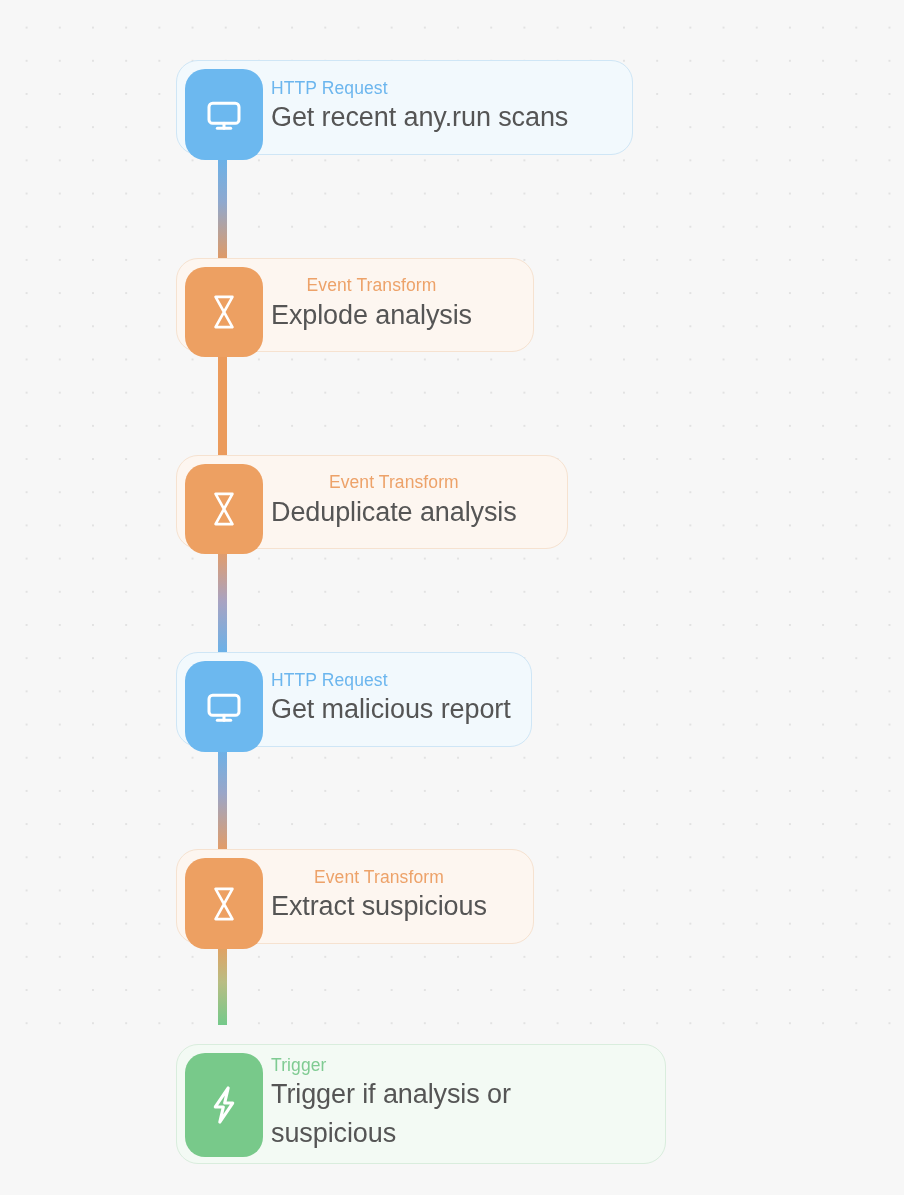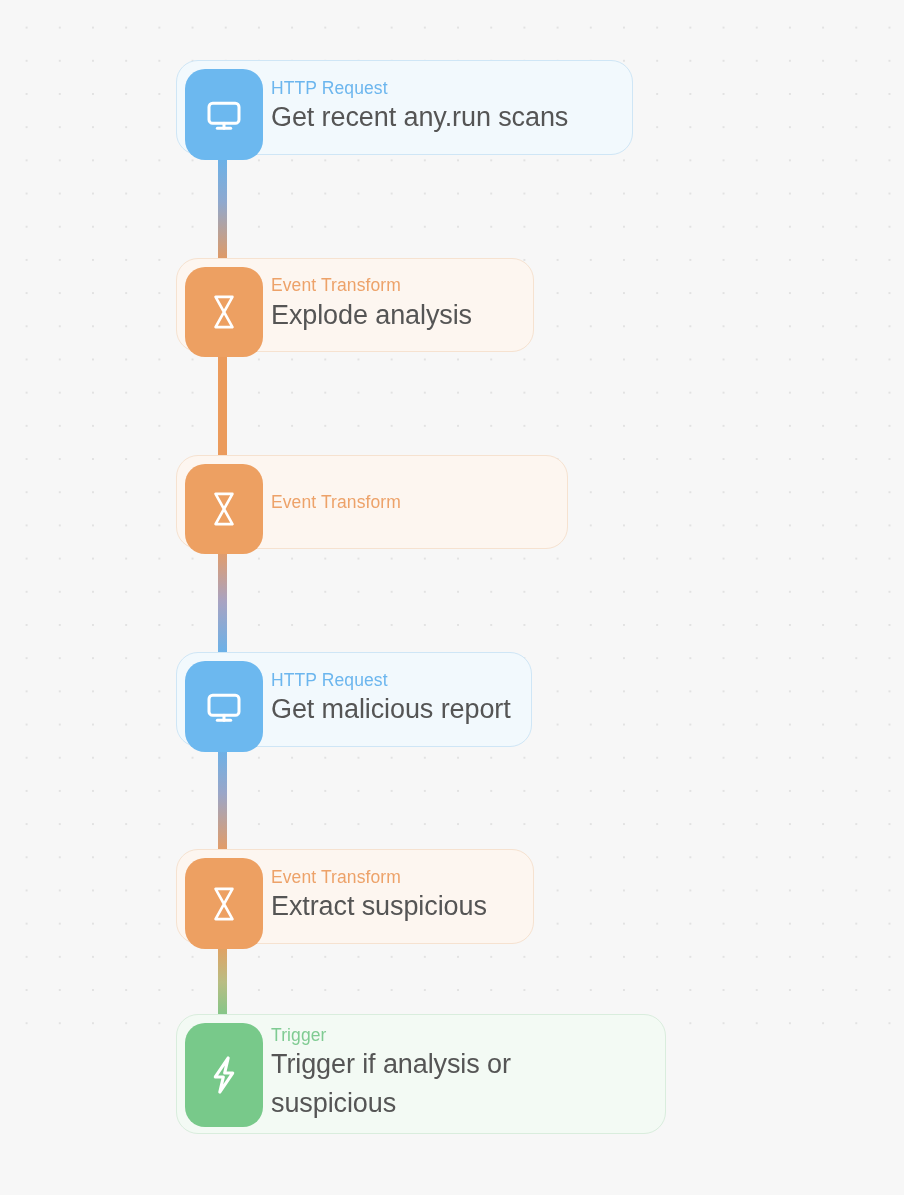--- a/index.html
+++ b/index.html
@@ -41,21 +41,21 @@
   .node {
     position: absolute;
     display: flex;
     align-items: stretch;
     border-radius: 22px;
     border: 1.6px solid;
     box-sizing: border-box;
     z-index: 3;
   }
   .node.http   { background: #f2f9fd; border-color: #cfe6f6; }
-  .node.transform { background: #fdf6f0; border-color: #f6e2d0; }
+  .node.transform { background: #fdf6f0; border-color: #f6e2d0; text-align: center; }
   .node.trigger{ background: #f3faf4; border-color: #d9eddd; }
 
   .node-icon {
     position: absolute;
     left: 8px;
     top: 8px;
     width: 78px;
     border-radius: 20px;
     display: flex;
     align-items: center;
@@ -135,20 +135,21 @@
   </div>
 
   <div class="node transform" style="left:176px; top:455px; width:392px; height:94px;">
     <div class="node-icon" style="height:90px; top:8px;">
       <svg width="34" height="40" viewBox="0 0 20 26" fill="none" stroke="#ffffff" stroke-width="1.7" stroke-linecap="round" stroke-linejoin="round">
         <path d="M4.5 3.2 H15.5 L10 13 L15.5 22.8 H4.5 L10 13 Z"></path>
       </svg>
     </div>
     <div class="node-body">
       <div class="node-subtitle">Event Transform</div>
+      <div class="node-title nowrap">Deduplicate analysis</div>
     </div>
   </div>
 
   <div class="node http" style="left:176px; top:652px; width:356px; height:95px;">
     <div class="node-icon" style="height:91px; top:8px;">
       <svg width="40" height="40" viewBox="0 0 24 24" fill="none" stroke="#ffffff" stroke-width="1.8" stroke-linecap="round" stroke-linejoin="round">
         <rect x="3" y="5" width="18" height="12" rx="2.2"></rect>
         <line x1="12" y1="17" x2="12" y2="20"></line>
         <line x1="8" y1="20" x2="16" y2="20"></line>
       </svg>
@@ -164,21 +165,21 @@
       <svg width="34" height="40" viewBox="0 0 20 26" fill="none" stroke="#ffffff" stroke-width="1.7" stroke-linecap="round" stroke-linejoin="round">
         <path d="M4.5 3.2 H15.5 L10 13 L15.5 22.8 H4.5 L10 13 Z"></path>
       </svg>
     </div>
     <div class="node-body">
       <div class="node-subtitle">Event Transform</div>
       <div class="node-title nowrap">Extract suspicious</div>
     </div>
   </div>
 
-  <div class="node trigger" style="left:176px; top:1014px; width:490px; height:120px;">
+  <div class="node trigger" style="left:176px; top:1044px; width:490px; height:120px;">
     <div class="node-icon" style="height:104px; top:8px;">
       <svg width="34" height="42" viewBox="0 0 20 26" fill="none" stroke="#ffffff" stroke-width="1.9" stroke-linecap="round" stroke-linejoin="round">
         <path d="M12.6 2.4 L4.6 14.2 H9.6 L7.4 23.6 L15.4 11.8 H10.4 Z"></path>
       </svg>
     </div>
     <div class="node-body">
       <div class="node-subtitle">Trigger</div>
       <div class="node-title wrap">Trigger if analysis or suspicious</div>
     </div>
   </div>

